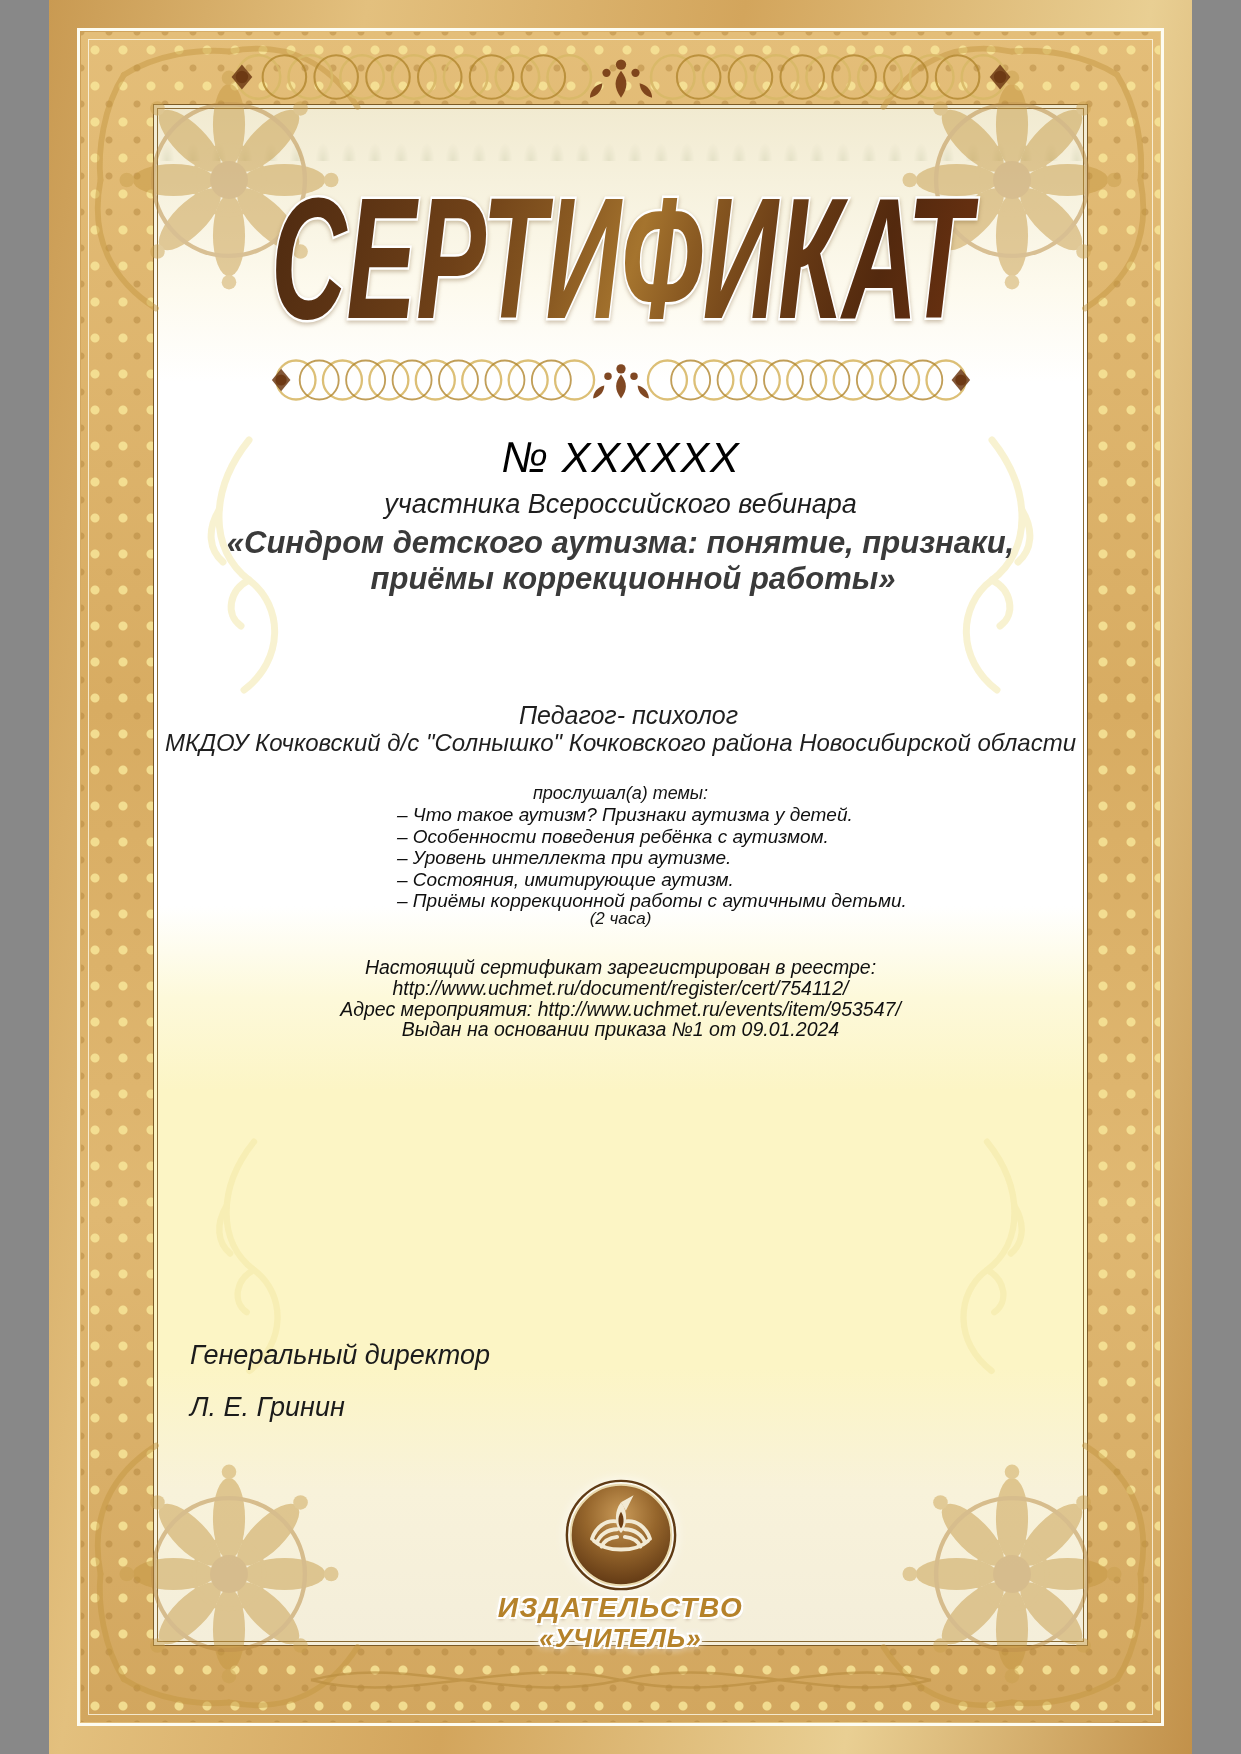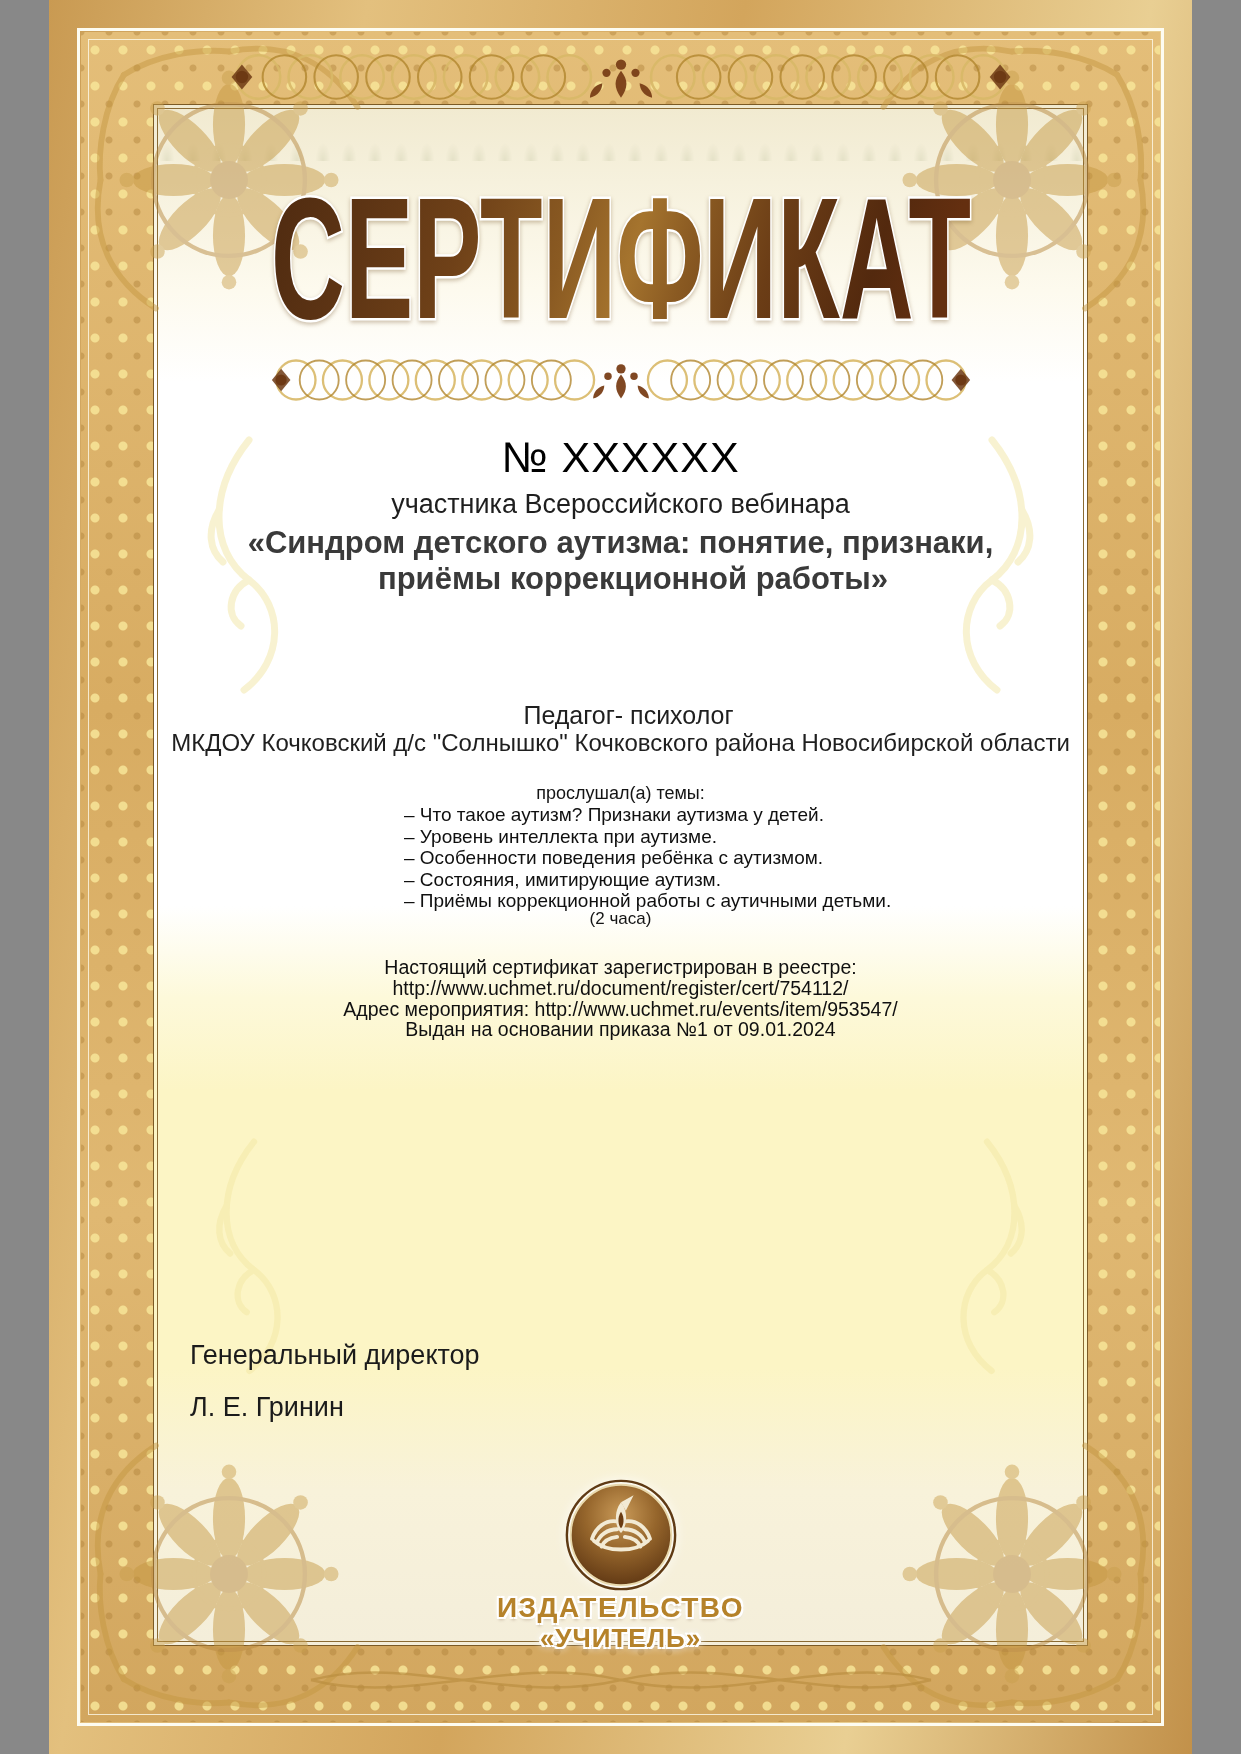--- a/index.html
+++ b/index.html
@@ -1,19 +1,20 @@
 <!DOCTYPE html>
 <html><head>
 <meta charset="utf-8">
 <style>
   html,body{margin:0;padding:0;background:#888;}
   .page{
     position:relative;width:1143px;height:1754px;margin:0 auto;overflow:hidden;
     font-family:"Liberation Sans",sans-serif;
     background:linear-gradient(100deg,#c99a52 0%,#e3c07e 22%,#d3a55c 48%,#e9cf93 76%,#c2914a 100%);
+    font-style:italic;
   }
   
   .band{
     position:absolute;inset:32px;z-index:1;
     background-color:#dcb26b;
     background-image:
       radial-gradient(circle,rgba(247,229,152,.85) 0 4px,rgba(247,229,152,0) 5px),
       radial-gradient(circle,rgba(176,130,58,.45) 0 3px,rgba(176,130,58,0) 4px),
       linear-gradient(180deg,#e4be79 0%,#d8ac62 40%,#e0b872 70%,#d2a65e 100%);
     background-size:28px 36px,28px 36px,100% 100%;
@@ -59,21 +60,21 @@
   .number{top:424px;font-size:43px;letter-spacing:1px;color:#000;margin-top:9px;}
   .subtitle{top:489px;font-size:27px;color:#1e1e1e;}
   .webinar{font-weight:bold;font-size:31px;color:#3a3a3a;}
   .webinar.l1{top:525px;}
   .webinar.l2{top:561px;padding-left:25px;}
   .name{top:655px;font-size:30px;font-weight:bold;color:#141414;letter-spacing:.5px;}
   .position{top:701px;font-size:25px;color:#1f1f1f;padding-left:16px;}
   .org{top:729px;font-size:24px;color:#1f1f1f;}
   .topics-heading{top:783px;font-size:18px;color:#141414;}
   .topics{position:absolute;left:348px;top:804px;z-index:4;text-align:left;
-    font-size:19px;line-height:21.6px;color:#101010;margin-left:7px;}
+    font-size:19px;line-height:21.6px;color:#101010;}
   .duration{top:909px;font-size:17px;color:#141414;}
   .registry{top:957px;font-size:19.5px;line-height:20.8px;color:#101010;}
   .sig{position:absolute;left:141px;z-index:4;font-size:27px;color:#1b1b1b;}
   .sig.pos{top:1340px;}
   .sig.nam{top:1392px;}
 
   .emblem{position:absolute;left:50%;transform:translateX(-50%);top:1477px;z-index:5;
     filter:drop-shadow(0 0 6px rgba(255,255,255,.95));}
   .pub-name{top:1592px;font-size:28px;font-weight:bold;letter-spacing:1.5px;color:#b5822a;z-index:5;
     text-shadow:-2px -2px 0 #fff,2px -2px 0 #fff,-2px 2px 0 #fff,2px 2px 0 #fff,
@@ -243,22 +244,22 @@
   <div class="abs-c subtitle">участника Всероссийского вебинара</div>
   <div class="abs-c webinar l1">«Синдром детского аутизма: понятие, признаки,</div>
   <div class="abs-c webinar l2">приёмы коррекционной работы»</div>
 
   <div class="abs-c position">Педагог- психолог</div>
   <div class="abs-c org">МКДОУ Кочковский д/с "Солнышко" Кочковского района Новосибирской области</div>
 
   <div class="abs-c topics-heading">прослушал(а) темы:</div>
   <div class="topics">
     <div>– Что такое аутизм? Признаки аутизма у детей.</div>
+    <div>– Особенности поведения ребёнка с аутизмом.</div>
     <div>– Уровень интеллекта при аутизме.</div>
-    <div>– Особенности поведения ребёнка с аутизмом.</div>
     <div>– Состояния, имитирующие аутизм.</div>
     <div>– Приёмы коррекционной работы с аутичными детьми.</div>
   </div>
   <div class="abs-c duration">(2 часа)</div>
 
   <div class="abs-c registry">
     <div>Настоящий сертификат зарегистрирован в реестре:</div>
     <div>http://www.uchmet.ru/document/register/cert/754112/</div>
     <div>Адрес мероприятия: http://www.uchmet.ru/events/item/953547/</div>
     <div>Выдан на основании приказа №1 от 09.01.2024</div>

